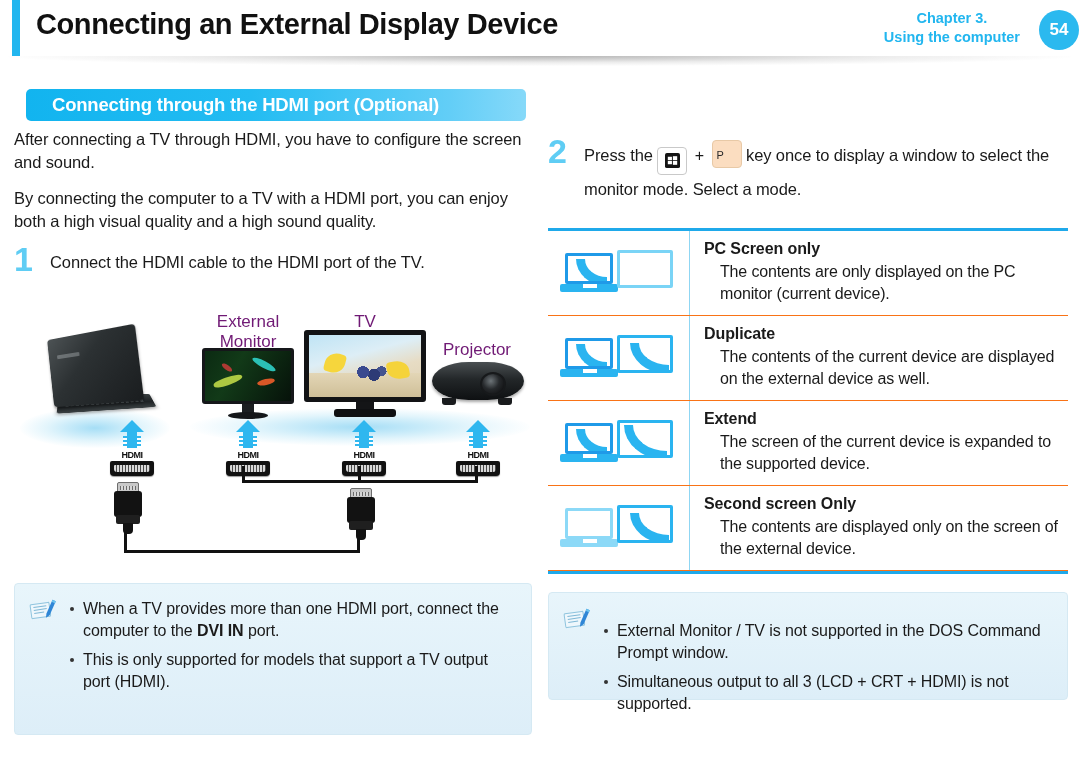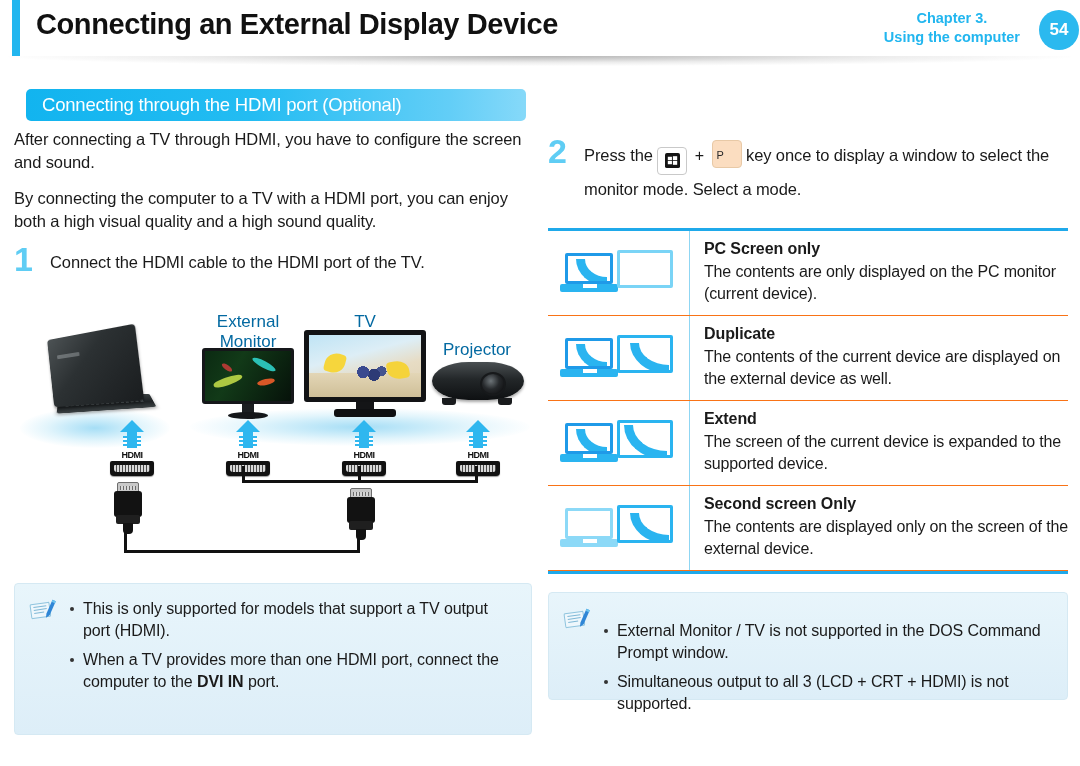--- a/index.html
+++ b/index.html
@@ -35,21 +35,21 @@
     position:absolute;left:8px;top:56px;width:1064px;height:10px;
     background:radial-gradient(ellipse at 50% 0%, rgba(120,120,120,.55) 0%, rgba(150,150,150,.18) 45%, rgba(255,255,255,0) 72%);
   }
   
   .section-bar{
     position:absolute;left:26px;top:89px;width:500px;height:32px;border-radius:5px;
     background:linear-gradient(to right,#12b4ef 0%,#23bcf2 45%,#63cef7 85%,#86d9f9 100%);
     display:flex;align-items:center;
   }
   .section-bar span{
-    color:#fff;font-size:18.5px;font-weight:normal;padding-left:16px;letter-spacing:-0.2px;
+    color:#fff;font-size:18.5px;font-weight:bold;padding-left:26px;letter-spacing:-0.2px;
   }
   
   .col-left{position:absolute;left:14px;top:128px;width:520px;}
   .col-right{position:absolute;left:548px;top:128px;width:520px;}
   p.body{
     margin:0 0 13px 0;font-size:16.5px;line-height:23px;color:#1a1a1a;
     letter-spacing:-0.1px;
   }
   
   .step{position:relative;display:flex;align-items:flex-start;margin-top:10px;}
@@ -63,21 +63,21 @@
     display:inline-flex;align-items:center;justify-content:center;vertical-align:-7px;
   }
   .key-p{
     width:28px;height:26px;border:1px solid #e8c9a6;border-radius:4px;
     background:#fbddc0;position:relative;display:inline-block;vertical-align:-7px;
   }
   .key-p b{position:absolute;left:4px;top:0px;font-size:11px;font-weight:normal;color:#2b2b2b;}
   .plus{font-size:16px;padding:0 3px;}
   
   .diagram{position:absolute;left:14px;top:300px;width:520px;height:275px;}
-  .dev-label{position:absolute;font-size:17px;color:#0369a1;text-align:center;line-height:20px;}
+  .dev-label{position:absolute;font-size:17px;color:#701a75;text-align:center;line-height:20px;}
   .glow{
     position:absolute;border-radius:50%;
     background:radial-gradient(ellipse at center, rgba(150,216,244,.85) 0%, rgba(190,232,248,.45) 45%, rgba(255,255,255,0) 72%);
   }
   
   .laptop{position:absolute;left:16px;top:32px;width:130px;height:100px;}
   .lap-lid{
     position:absolute;left:14px;top:0px;width:96px;height:72px;
     background:linear-gradient(135deg,#4d5355 0%,#2c3133 40%,#1a1d1f 100%);
     border-radius:4px;transform:perspective(260px) rotateY(-22deg) rotateZ(-7deg);
@@ -193,21 +193,21 @@
   .mt-top{height:3px;background:#1fa9ea;}
   .mt-row{display:flex;border-bottom:1px solid #f97316;position:relative;}
   .mt-row:last-of-type{border-bottom:none;}
   .mt-bottom{height:3px;background:#1fa9ea;}
   .mt-icon{
     width:142px;flex:0 0 142px;display:flex;align-items:center;justify-content:center;
     border-right:1px solid #8fd6f3;padding:10px 0;box-sizing:border-box;
   }
   .mt-body{padding:9px 0 10px 14px;flex:1;}
   .mt-title{font-size:16px;font-weight:bold;margin-bottom:3px;letter-spacing:-0.1px;}
-  .mt-desc{font-size:16px;line-height:22px;letter-spacing:-0.15px;}
+  .mt-desc{font-size:16px;line-height:22px;letter-spacing:-0.15px;margin-left:16px;}
   
   .dm{position:relative;width:108px;height:46px;}
   .dm .nb-screen{
     position:absolute;left:0;top:3px;width:48px;height:31px;box-sizing:border-box;
     border:3px solid #1f9ae8;border-radius:2px;background:#fff;overflow:hidden;
   }
   .dm .nb-base{
     position:absolute;left:-5px;top:34px;width:58px;height:8px;background:#2ab4f0;
     border-radius:2px;
   }
@@ -370,22 +370,22 @@
         <rect x="2" y="5" width="19" height="14" rx="1" fill="#eef7fc" stroke="#8fc4de" stroke-width="1"></rect>
         <line x1="5" y1="8" x2="18" y2="8" stroke="#7fb8d6" stroke-width="1"></line>
         <line x1="5" y1="11" x2="18" y2="11" stroke="#7fb8d6" stroke-width="1"></line>
         <line x1="5" y1="14" x2="15" y2="14" stroke="#7fb8d6" stroke-width="1"></line>
         <path d="M17 16 L25 3 L28 5 L20 18 L16 20 Z" fill="#2f86d6"></path>
         <path d="M25 3 L28 5 L27 7 L24 5 Z" fill="#6cc3ef"></path>
       </g>
     </svg>
   </div>
   <ul class="note-list" style="position:absolute;left:52px;top:14px;right:16px;">
+    <li>When a TV provides more than one HDMI port, connect the computer to the <b>DVI IN</b> port.</li>
     <li>This is only supported for models that support a TV output port (HDMI).</li>
-    <li>When a TV provides more than one HDMI port, connect the computer to the <b>DVI IN</b> port.</li>
   </ul>
 </div>
 
 <div class="col-right">
   <div class="step">
     <div class="step-num">2</div>
     <div class="step-text">
       <span>Press the</span>
       <span class="key-win">
         <svg width="15" height="15" viewBox="0 0 16 16" xmlns="http://www.w3.org/2000/svg">

